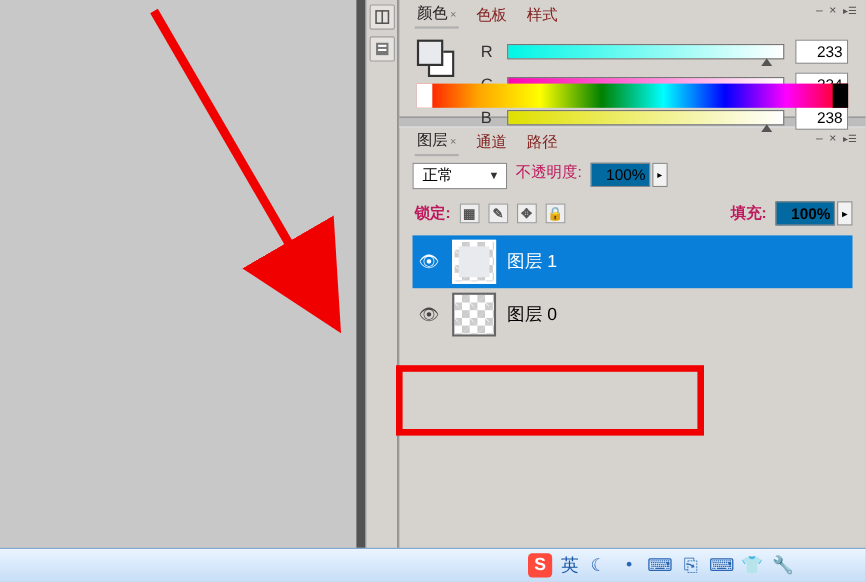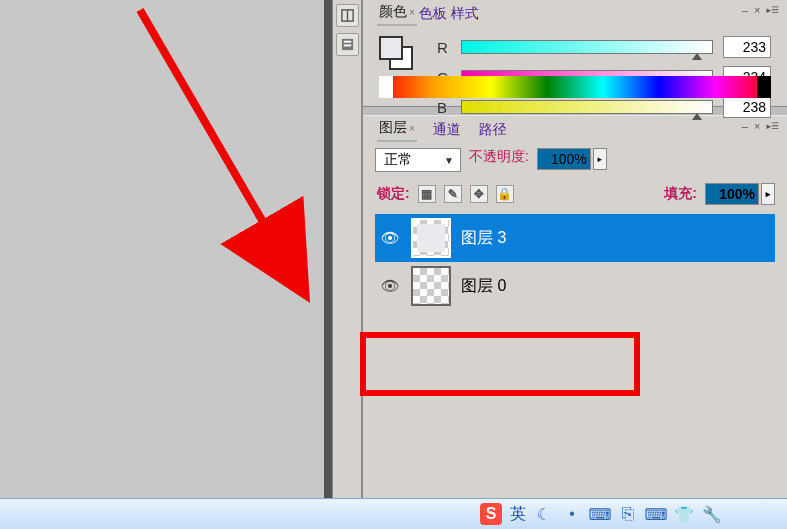--- a/index.html
+++ b/index.html
@@ -11,22 +11,22 @@
   .tool-col      { position:absolute; left:332px; top:0; width:30px; height:498px; background:#d6d3ce;
                    border-left:1px solid #8c8c8c; border-right:1px solid #8c8c8c; display:flex; flex-direction:column; align-items:center; padding-top:4px; gap:6px; }
   .tool-btn      { width:23px; height:23px; background:#e6e3de; border:1px solid #9e9e9e; border-radius:2px; display:flex; align-items:center; justify-content:center; }
   .tool-btn svg  { width:15px; height:15px; stroke:#555; fill:none; stroke-width:1.5; }
   .tool-btn.down svg { fill:#555; }
 
   
   .panels { position:absolute; left:362px; top:0; width:425px; height:498px; background:#d6d3ce; border-left:1px solid #8e8e8e; }
 
   
-  .tabrow { display:flex; align-items:flex-end; height:26px; padding-left:14px; position:relative; }
-  .tab    { font-size:14px; color:#4c1d95; padding:3px 2px 3px 2px; cursor:default; }
+  .tabrow { display:flex; align-items:flex-end; height:26px; padding-left:14px; gap:14px; position:relative; }
+  .tab    { font-size:14px; color:#7f1d1d; padding:3px 2px 3px 2px; cursor:default; }
   .tab.active { color:#222; border-bottom:2px solid #b0b0b0; }
   .tab .x { font-size:10px; color:#777; margin-left:2px; }
   .panel-ctrl { position:absolute; right:8px; top:4px; display:flex; gap:6px; align-items:center; }
   .panel-ctrl span { font-size:11px; color:#555; }
 
   
   .color-panel { padding:10px 16px 8px 16px; }
   .cp-row { display:flex; align-items:flex-start; height:28px; }
   .fgbg   { position:relative; width:34px; height:34px; margin-right:24px; }
   .fgbg .sw  { position:absolute; width:24px; height:24px; border:2px solid #333; }
@@ -190,21 +190,21 @@
       <div class="pct-wrap">
         <div class="pct-box">100%</div>
         <div class="pct-btn">▸</div>
       </div>
     </div>
 
     <div class="layer-list">
       <div class="layer-item sel">
         <span class="eye">👁</span>
         <div class="thumb fill"></div>
-        <span class="lname">图层 3</span>
+        <span class="lname">图层 1</span>
       </div>
       <div class="layer-item">
         <span class="eye">👁</span>
         <div class="thumb"></div>
         <span class="lname">图层 0</span>
       </div>
     </div>
 
   </div>
 </div>

